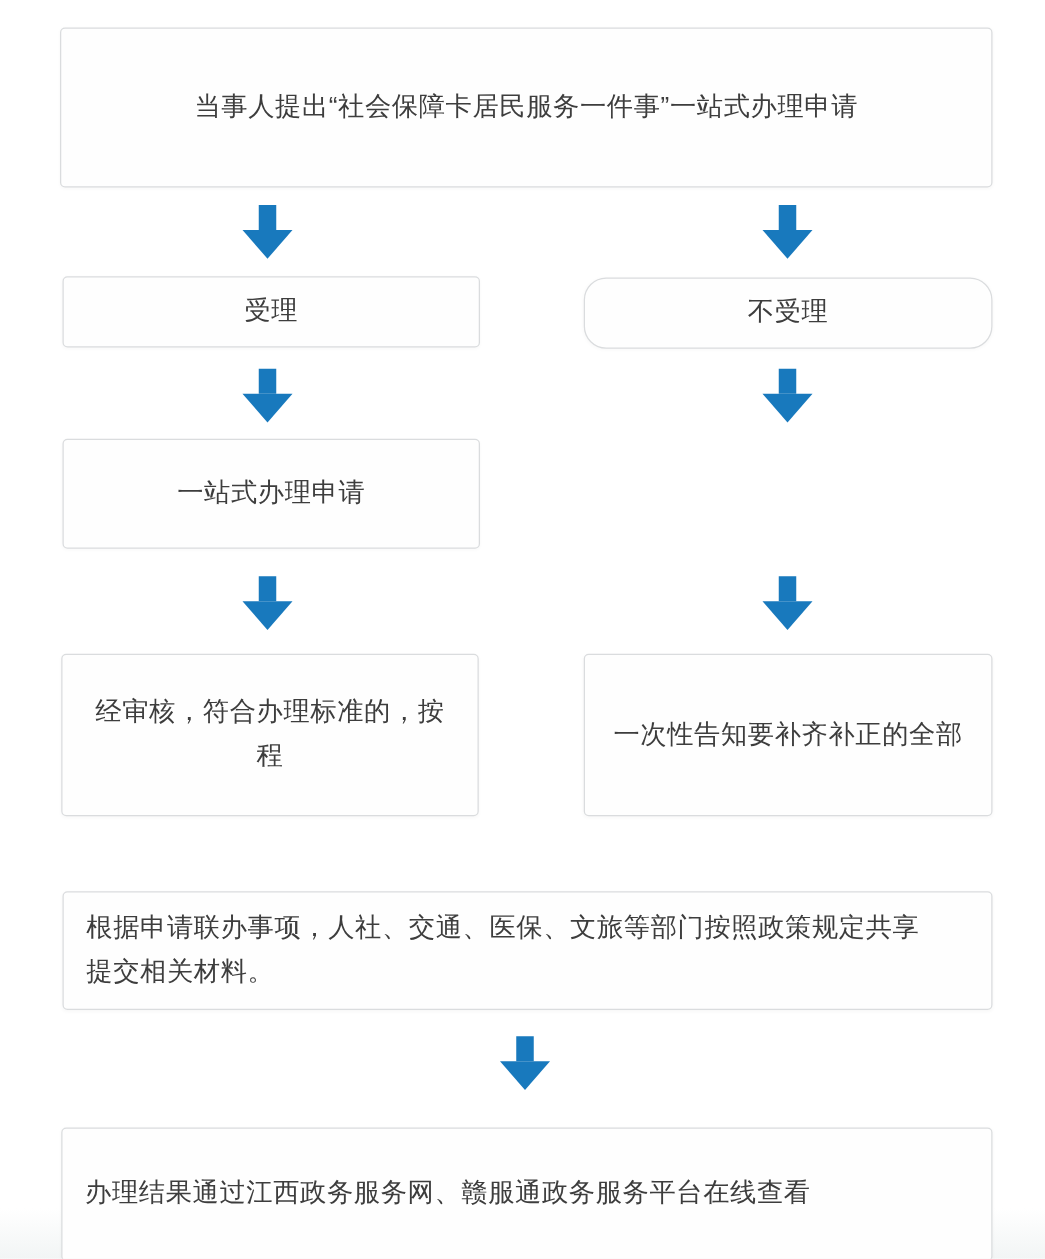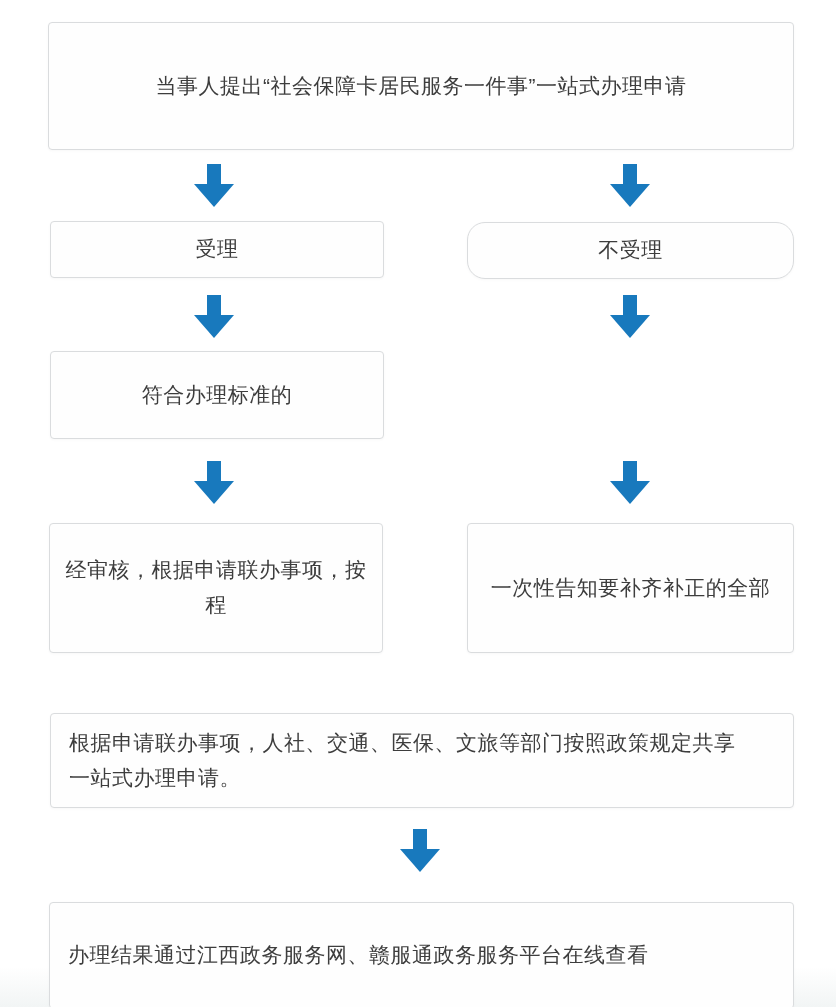--- a/index.html
+++ b/index.html
@@ -78,37 +78,37 @@
 
   <div class="arrow" style="left:194px; top:295px;">
     <div class="stem"></div>
     <div class="head"></div>
   </div>
   <div class="arrow" style="left:610px; top:295px;">
     <div class="stem"></div>
     <div class="head"></div>
   </div>
 
-  <div class="fc-box" style="left:50px; top:351px; width:334px; height:88px;">符合办理标准的</div>
+  <div class="fc-box" style="left:50px; top:351px; width:334px; height:88px;">一站式办理申请</div>
 
   <div class="arrow" style="left:194px; top:461px;">
     <div class="stem"></div>
     <div class="head"></div>
   </div>
   <div class="arrow" style="left:610px; top:461px;">
     <div class="stem"></div>
     <div class="head"></div>
   </div>
 
-  <div class="fc-box" style="left:49px; top:523px; width:334px; height:130px;">经审核，根据申请联办事项，按
+  <div class="fc-box" style="left:49px; top:523px; width:334px; height:130px;">经审核，符合办理标准的，按
 程</div>
   <div class="fc-box" style="left:467px; top:523px; width:327px; height:130px;text-align:center;">一次性告知要补齐补正的全部</div>
 
   <div class="fc-box left-align" style="left:50px; top:713px; width:744px; height:95px;">根据申请联办事项，人社、交通、医保、文旅等部门按照政策规定共享
-一站式办理申请。</div>
+提交相关材料。</div>
 
   <div class="arrow" style="left:400px; top:829px;">
     <div class="stem"></div>
     <div class="head"></div>
   </div>
 
   <div class="fc-box left-align" style="left:49px; top:902px; width:745px; height:107px;">办理结果通过江西政务服务网、赣服通政务服务平台在线查看</div>
 
 </div>
 

